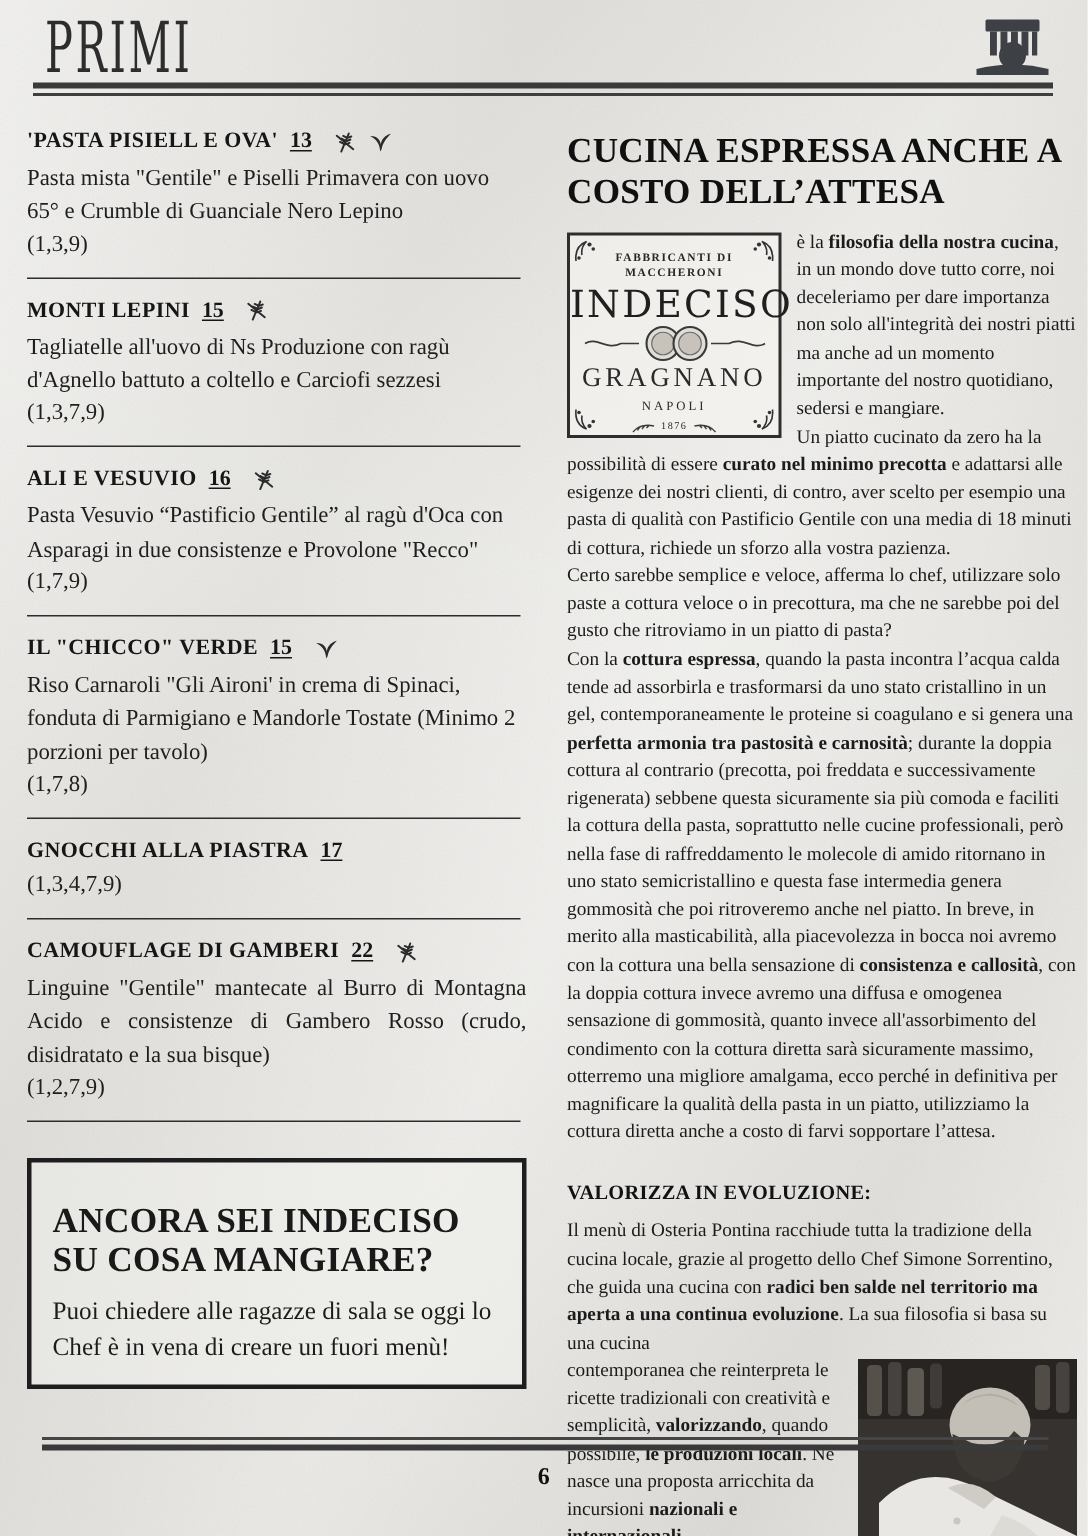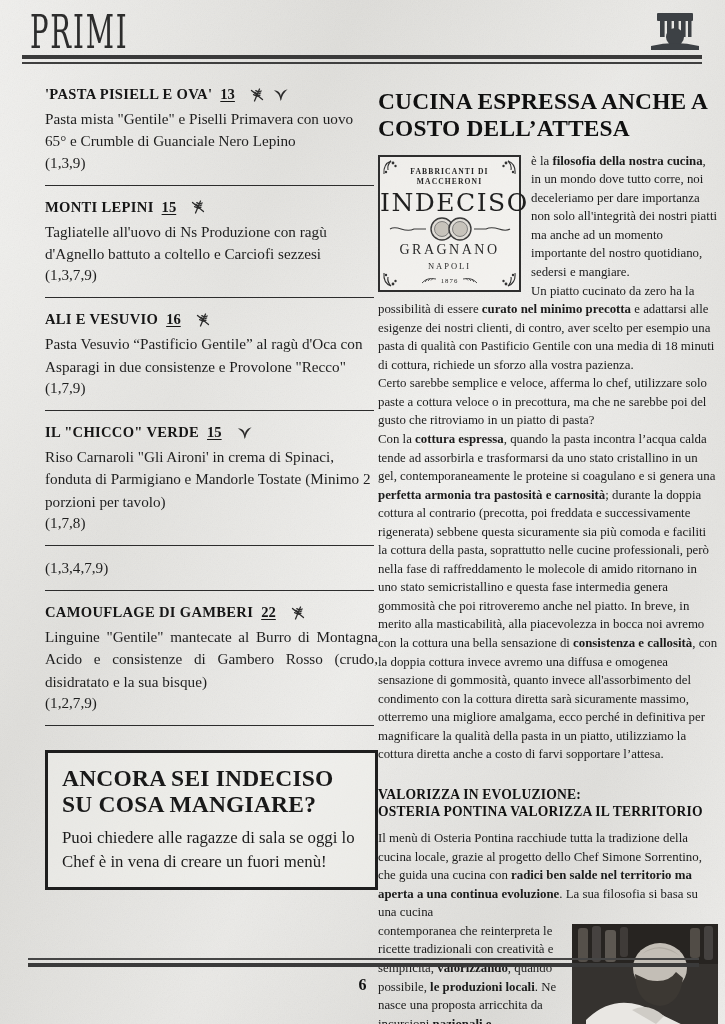--- a/index.html
+++ b/index.html
@@ -28,32 +28,32 @@
   .rule2 .thick{height:4px;background:#3a3a3a;}
   .rule2 .gap{height:3px;}
   .rule2 .thin{height:2px;background:#3f3f3f;}
   .rule2b{left:28px;right:26px;top:958px;}
   .rule2b .thin{height:2px;background:#454545;}
   .rule2b .gap{height:3px;}
   .rule2b .thick{height:4px;background:#3a3a3a;}
   .pagenum{left:0;right:0;top:976px;text-align:center;font-weight:700;font-size:16px;color:#111;}
 
   
-  .left-col{left:45px;top:86px;width:333px;}
+  .left-col{left:18px;top:86px;width:333px;}
   .menu-item{margin-bottom:0;}
   .item-head{display:flex;align-items:center;gap:6px;margin:0 0 5px 0;}
   .item-title{font-weight:700;font-size:14.6px;letter-spacing:.3px;color:#161616;}
   .item-price{font-weight:700;font-size:14.6px;text-decoration:underline;text-underline-offset:2px;color:#161616;margin-left:2px;}
   .item-icons{display:flex;align-items:center;gap:7px;margin-left:8px;}
   .item-desc{font-size:15.2px;line-height:1.47;color:#1e1e1e;margin:0;}
   .item-desc.justify{text-align:justify;}
   .item-allergens{font-size:15.2px;color:#1e1e1e;margin:1px 0 0 0;}
   .sep{border:0;border-top:1.6px solid #2c2c2c;margin:13px 4px 13px 0;}
 
-  .promo-box{margin-top:24px;border:3px solid #1e1e1e;padding:12px 14px 14px 14px;background:rgba(244,243,240,0.45);}
+  .promo-box{margin-top:24px;border:3px solid #1e1e1e;padding:26px 14px 14px 14px;background:rgba(244,243,240,0.45);}
   .promo-heading{font-size:23.5px;font-weight:700;line-height:1.12;color:#191919;margin:0 0 8px 0;letter-spacing:.2px;}
   .promo-body{font-size:16.8px;line-height:1.42;color:#1c1c1c;margin:0;}
 
   
   .right-col{left:378px;top:88px;width:340px;}
   .headline{font-size:23.4px;font-weight:700;line-height:1.17;letter-spacing:.2px;color:#101010;margin:0 0 9px 0;}
   .article-body{font-size:12.85px;line-height:1.445;color:#1b1b1b;}
   .article-body p{margin:0;}
   .b{font-weight:700;}
 
@@ -63,21 +63,21 @@
     position:relative;text-align:center;box-sizing:border-box;
   }
   .logo-corner{position:absolute;width:17px;height:17px;}
   .lc-tl{left:2px;top:2px;}
   .lc-tr{right:2px;top:2px;transform:scaleX(-1);}
   .lc-bl{left:2px;bottom:2px;transform:scaleY(-1);}
   .lc-br{right:2px;bottom:2px;transform:scale(-1,-1);}
   .logo-small{font-size:7.6px;font-weight:700;letter-spacing:1.1px;color:#262626;line-height:1.35;margin-top:10px;}
   .logo-brand{font-family:"DejaVu Serif",serif;font-size:25px;letter-spacing:1.5px;color:#1f1f1f;line-height:1;margin-top:3px;}
   .logo-medallions{margin-top:1px;height:26px;}
-  .logo-city{font-size:14px;letter-spacing:2.5px;color:#2a2a2a;line-height:1.1;margin-top:0px;}
+  .logo-city{font-size:18px;letter-spacing:2.5px;color:#2a2a2a;line-height:1.1;margin-top:0px;}
   .logo-city2{font-size:8.5px;letter-spacing:2px;color:#2a2a2a;margin-top:2px;}
   .logo-year{font-size:6.8px;letter-spacing:1px;color:#2a2a2a;margin-top:4px;display:flex;align-items:center;justify-content:center;gap:4px;}
 
   .subhead{font-size:13.6px;font-weight:700;letter-spacing:.2px;line-height:1.3;color:#121212;margin:22px 0 8px 0;}
   .chef-photo{float:right;width:146px;height:156px;margin:2px 0 4px 10px;}
   .clearfix::after{content:"";display:block;clear:both;}
 </style>
 </head>
 <body>
 
@@ -187,20 +187,24 @@
               <path d="M8.5,14 C8.2,8.5 5.5,5.5 1.8,3.6 C6.4,3.4 8.6,6.2 8.9,9.5 C9.3,5.4 12,3.1 15.6,2.2 C12.9,5 10.4,7.5 9.4,12.5 Z" fill="#2b2b2b"></path>
             </svg>
         </span>
       </div>
       <p class="item-desc">Riso Carnaroli "Gli Aironi' in crema di Spinaci, fonduta di Parmigiano e Mandorle Tostate (Minimo 2 porzioni per tavolo)</p>
       <p class="item-allergens">(1,7,8)</p>
       <hr class="sep">
     </div>
 
     <div class="menu-item">
+      <div class="item-head">
+        <span class="item-title">GNOCCHI ALLA PIASTRA</span>
+        <span class="item-price">17</span>
+      </div>
       <p class="item-allergens">(1,3,4,7,9)</p>
       <hr class="sep">
     </div>
 
     <div class="menu-item">
       <div class="item-head">
         <span class="item-title">CAMOUFLAGE DI GAMBERI</span>
         <span class="item-price">22</span>
         <span class="item-icons">
           <svg width="16" height="16" viewBox="0 0 16 16" fill="none" stroke="#2b2b2b" stroke-width="1.3" stroke-linecap="round">
@@ -280,21 +284,20 @@
         </div>
       </div>
 
       <p><span>è la  </span><span class="b">filosofia della nostra cucina</span><span>, in un mondo dove tutto corre, noi deceleriamo per dare importanza non solo all'integrità dei nostri piatti ma anche ad un momento importante del nostro quotidiano, sedersi e mangiare.</span></p>
       <p><span>Un piatto cucinato da zero ha la possibilità di essere </span><span class="b">curato nel minimo precotta</span><span> e adattarsi alle esigenze dei nostri clienti, di contro, aver scelto per esempio una pasta di qualità con Pastificio Gentile con una media di 18 minuti di cottura, richiede un sforzo alla vostra pazienza.</span></p>
       <p><span>Certo sarebbe semplice e veloce, afferma lo chef, utilizzare solo paste a cottura veloce o in precottura, ma che ne sarebbe poi del gusto che ritroviamo in un piatto di pasta?</span></p>
       <p><span>Con la </span><span class="b">cottura espressa</span><span>, quando la pasta incontra l’acqua calda tende ad assorbirla e trasformarsi da uno stato cristallino in un gel, contemporaneamente le proteine si coagulano e si genera una </span><span class="b">perfetta armonia tra pastosità e carnosità</span><span>; durante la doppia cottura al contrario (precotta, poi freddata e successivamente rigenerata) sebbene questa sicuramente sia più comoda e faciliti la cottura della pasta, soprattutto nelle cucine professionali, però nella fase di raffreddamento le molecole di amido ritornano in uno stato semicristallino e questa fase intermedia genera gommosità che poi ritroveremo anche nel piatto. In breve, in merito alla masticabilità, alla piacevolezza in bocca noi avremo con la cottura una bella sensazione di </span><span class="b">consistenza e callosità</span><span>, con la doppia cottura invece avremo una diffusa e omogenea sensazione di gommosità, quanto invece all'assorbimento del condimento con la cottura diretta sarà sicuramente massimo, otterremo una migliore amalgama, ecco perché in definitiva per magnificare la qualità della pasta in un piatto, utilizziamo la cottura diretta anche a costo di farvi sopportare l’attesa.</span></p>
 
       <h2 class="subhead">
         <div>VALORIZZA IN EVOLUZIONE:</div>
-        <div>OSTERIA PONTINA VALORIZZA IL TERRITORIO</div>
       </h2>
 
       <p><span>Il menù di Osteria Pontina racchiude tutta la tradizione della cucina locale, grazie al progetto dello Chef Simone Sorrentino, che guida una cucina con </span><span class="b">radici ben salde nel territorio ma aperta a una continua evoluzione</span><span>. La sua filosofia si basa su una cucina</span></p>
 
       <div class="clearfix">
         <svg class="chef-photo" viewBox="0 0 146 156" preserveAspectRatio="none">
           <rect width="146" height="156" fill="#35322f"></rect>
           <rect x="0" y="0" width="146" height="40" fill="#272421"></rect>
           <rect x="6" y="4" width="10" height="34" rx="3" fill="#55504a"></rect>
           <rect x="20" y="2" width="9" height="36" rx="3" fill="#464240"></rect>

